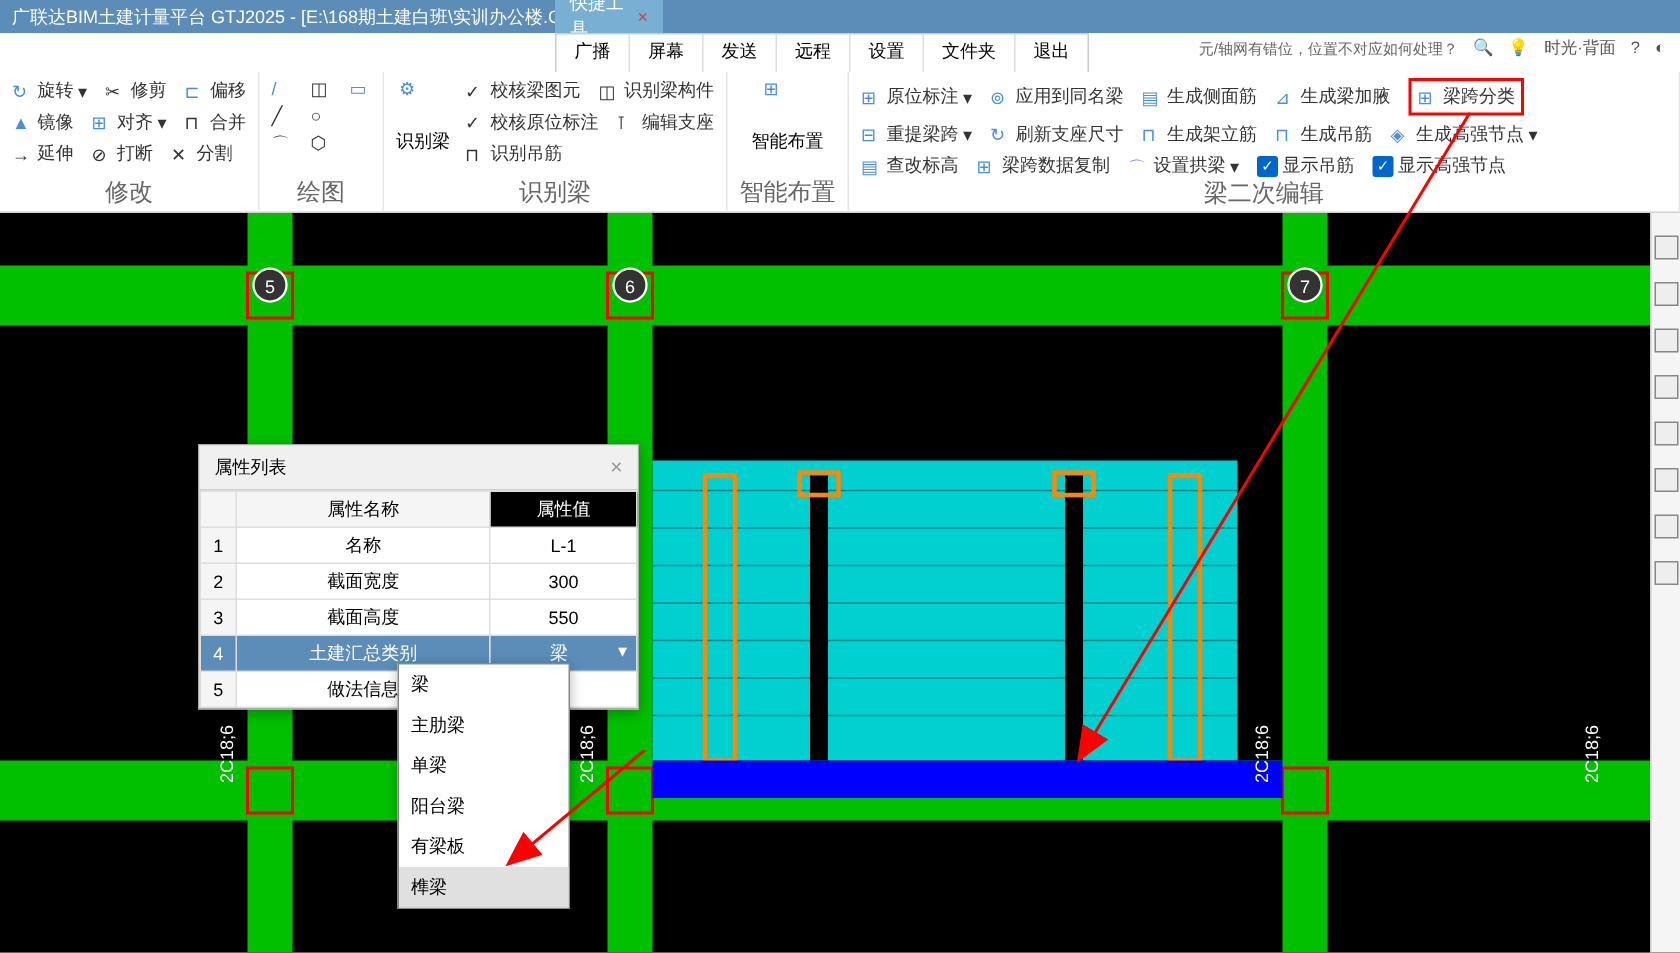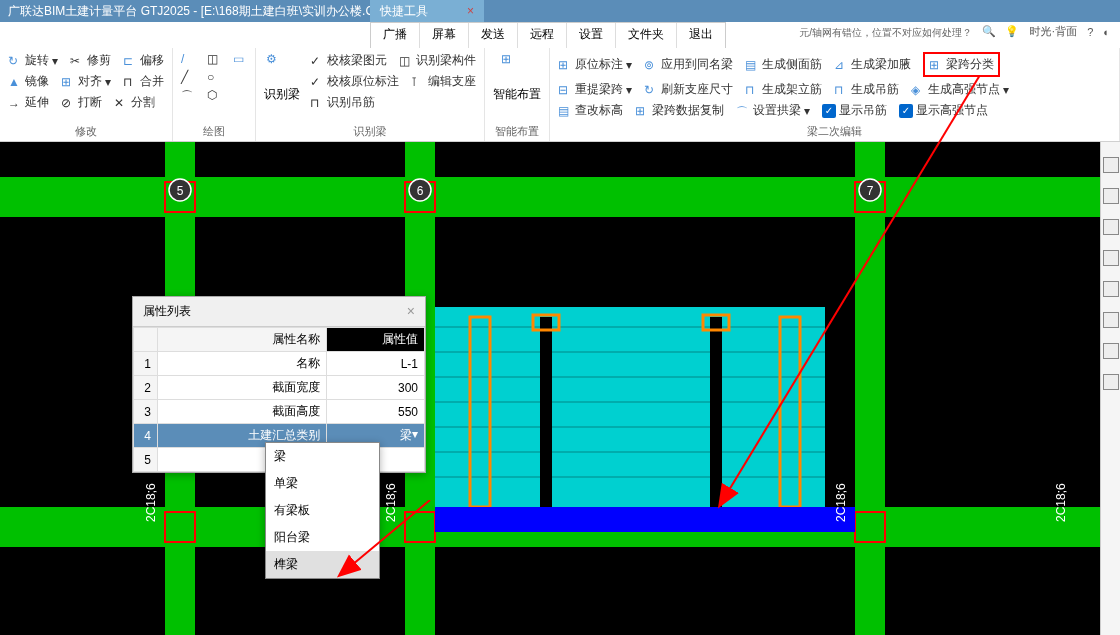--- a/index.html
+++ b/index.html
@@ -1,52 +1,52 @@
 <!DOCTYPE html>
 <html><head>
   <meta charset="utf-8">
   <style>
     * { margin: 0; padding: 0; box-sizing: border-box; font-family: "Microsoft YaHei", sans-serif; font-size: 12px; }
     body { width: 1120px; height: 635px; background: #fff; position: relative; overflow: hidden; }
     
     .titlebar { height: 22px; background: #5b8db8; color: #fff; display: flex; align-items: center; padding-left: 8px; font-size: 11px; }
     
-    .tab-title-bar { position: absolute; left: 370px; top: 0; height: 22px; background: #7aafd4; color: #fff; display: flex; align-items: center; padding: 0 10px; font-size: 11px; width: 114px; }
+    .tab-title-bar { position: absolute; left: 370px; top: 0; height: 22px; background: #7aafd4; color: #fff; display: flex; align-items: center; padding: 0 10px; font-size: 11px; width: 72px; }
     
     .top-menu { position: absolute; top: 22px; left: 370px; height: 39px; background: #fff; border: 1px solid #ccc; display: flex; }
     .top-menu-item { padding: 3px 12px; border-right: 1px solid #ddd; cursor: pointer; }
     .top-menu-item:last-child { border-right: none; }
     
     .help-text { position: absolute; top: 26px; right: 148px; color: #666; font-size: 10px; }
     .top-right-icons { position: absolute; top: 24px; right: 10px; display: flex; gap: 10px; align-items: center; }
     .top-right-icons span { color: #555; font-size: 11px; }
     
     .ribbon { position: absolute; top: 48px; width: 100%; height: 94px; background: #fff; border-bottom: 1px solid #d0d0d0; display: flex; }
     .ribbon-group { border-right: 1px solid #e5e5e5; padding: 4px 8px 2px 8px; display: flex; flex-direction: column; justify-content: space-between; }
-    .ribbon-group-label { text-align: center; color: #666; font-size: 11px; margin-top: 0; }
+    .ribbon-group-label { text-align: center; color: #666; font-size: 16px; margin-top: 0; }
     .ribbon-rows { display: flex; flex-direction: column; gap: 4px; }
     .ribbon-row { display: flex; gap: 12px; align-items: center; }
     .ribbon-item { display: flex; align-items: center; gap: 3px; color: #333; cursor: pointer; white-space: nowrap; }
     .ribbon-item .icon { width: 14px; height: 14px; display: inline-block; }
     .ribbon-large { display: flex; flex-direction: column; align-items: center; gap: 2px; cursor: pointer; }
     .ribbon-large .icon-large { width: 32px; height: 32px; }
     
     .highlighted-ribbon-item { border: 2px solid #ff0000; padding: 2px 4px; }
     .checkbox-green { width: 14px; height: 14px; background: #0066cc; border-radius: 2px; display: inline-flex; align-items: center; justify-content: center; color: #fff; font-size: 10px; }
     
     .drawing-area { position: absolute; top: 142px; left: 0; width: 1100px; height: 493px; background: #000; overflow: hidden; }
     
     .right-toolbar { position: absolute; top: 142px; right: 0; width: 20px; height: 493px; background: #f5f5f5; border-left: 1px solid #ccc; display: flex; flex-direction: column; gap: 15px; padding-top: 15px; align-items: center; }
     .right-toolbar-icon { width: 16px; height: 16px; border: 1px solid #888; background: #eee; }
     
     .properties-panel { position: absolute; top: 296px; left: 132px; width: 294px; background: #fff; border: 1px solid #aaa; box-shadow: 0 2px 8px rgba(0,0,0,0.3); z-index: 10; }
     .panel-header { background: #f0f0f0; padding: 6px 10px; display: flex; justify-content: space-between; border-bottom: 1px solid #ccc; }
     .close-x { color: #999; cursor: pointer; font-size: 14px; }
     .panel-table { width: 100%; border-collapse: collapse; }
-    .panel-table th, .panel-table td { border: 1px solid #ddd; padding: 3px 6px; text-align: right; font-size: 12px; }
+    .panel-table th, .panel-table td { border: 1px solid #ddd; padding: 3px 6px; text-align: center; font-size: 12px; }
     .panel-table th { background: #f5f5f5; font-weight: normal; }
     .panel-table th.selected-header { background: #000000; color: #fff; }
     .panel-table tr.selected-row { background: #5b8db8; color: #fff; }
     .panel-table tr.selected-row td { color: #fff; }
     .row-num { width: 24px; text-align: center; background: #f5f5f5; }
     .selected-row .row-num { background: #5b8db8; }
     
     .dropdown-menu { position: absolute; top: 442px; left: 265px; width: 115px; background: #fff; border: 1px solid #888; box-shadow: 0 2px 8px rgba(0,0,0,0.3); z-index: 11; }
     .dropdown-item { padding: 5px 8px; cursor: pointer; }
     .dropdown-item.hover { background: #e0e0e0; }
@@ -376,23 +376,24 @@
       <td class="row-num">5</td>
       <td>做法信息</td>
       <td></td>
     </tr>
   </tbody>
     </table>
 </div>
 
 <div class="dropdown-menu">
   <div class="dropdown-item">梁</div>
+  <div class="dropdown-item">主肋梁</div>
   <div class="dropdown-item">单梁</div>
+  <div class="dropdown-item">阳台梁</div>
   <div class="dropdown-item">有梁板</div>
-  <div class="dropdown-item">阳台梁</div>
   <div class="dropdown-item hover">榫梁</div>
 </div>
 
 <svg class="red-arrow-1" style="left:340px; top:75px;" width="700" height="490">
   <defs>
     <marker id="arrowhead1" markerWidth="12" markerHeight="12" refX="10" refY="5" orient="auto">
       <polygon points="0 0, 12 5, 0 10" fill="#ff0000"></polygon>
     </marker>
   </defs>
   <line x1="640" y1="0" x2="380" y2="430" stroke="#ff0000" stroke-width="2" marker-end="url(#arrowhead1)"></line>

